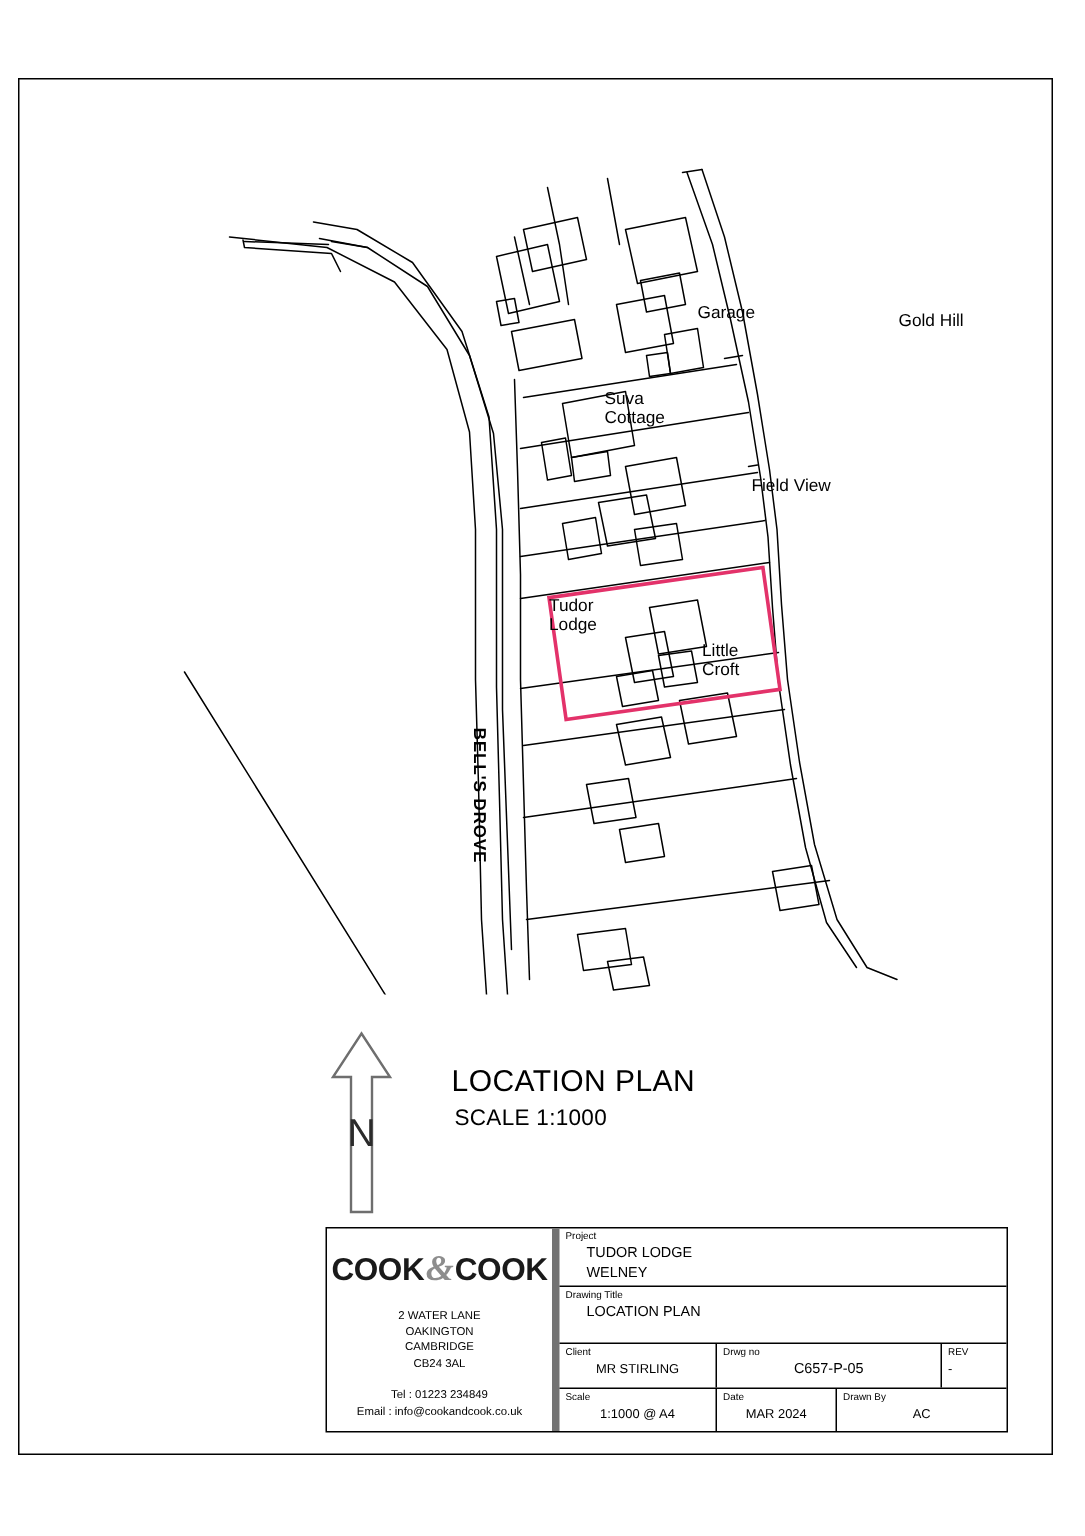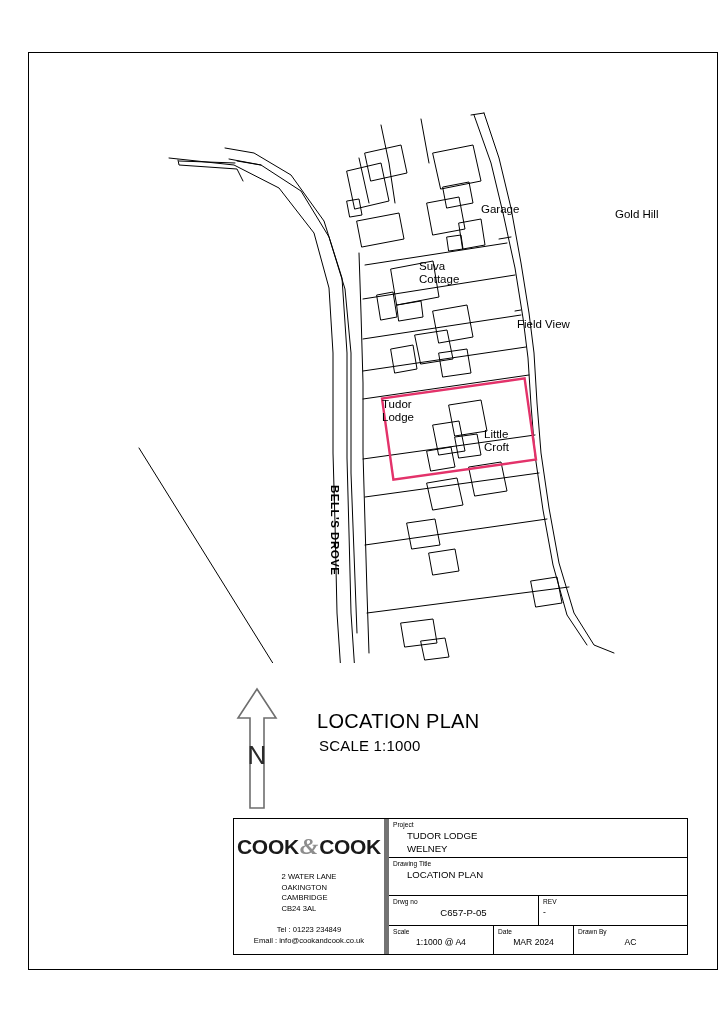--- a/index.html
+++ b/index.html
@@ -10,21 +10,21 @@
   body {
     width: 723px;
     height: 1024px;
     font-family: "Liberation Sans", sans-serif;
     color: #000000;
     position: relative;
     overflow: hidden;
   }
   #sheet {
     position: absolute;
-    left: 28px;
+    left: 12px;
     top: 52px;
     width: 690px;
     height: 918px;
     border: 1px solid #000;
     box-sizing: border-box;
     background: #fff;
   }
   
   #map-area {
     position: absolute;
@@ -123,21 +123,21 @@
   #logo .amp {
     color: #8d8d8d;
     font-family: "Liberation Serif", serif;
     font-style: italic;
     font-size: 24px;
     font-weight: bold;
     padding: 0 1px;
   }
   #addr {
     margin-top: 12px;
-    text-align: left;
+    text-align: center;
     font-size: 7.6px;
     line-height: 10.5px;
     white-space: pre-line;
   }
   #contact {
     margin-top: 11px;
     text-align: center;
     font-size: 7.6px;
     line-height: 10.5px;
     white-space: pre-line;
@@ -318,20 +318,24 @@
       </div>
 
       <div class="tb-row" id="row-title">
         <div class="tb-cell" id="cell-title">
           <span class="tb-key">Drawing Title</span>
           <span class="tb-val">LOCATION PLAN</span>
         </div>
       </div>
 
       <div class="tb-row" id="row-client">
+        <div class="tb-cell" id="cell-client">
+          <span class="tb-key">Client</span>
+          <span class="tb-val small center">MR STIRLING</span>
+        </div>
         <div class="tb-cell" id="cell-drwgno">
           <span class="tb-key">Drwg no</span>
           <span class="tb-val center">C657-P-05</span>
         </div>
         <div class="tb-cell" id="cell-rev">
           <span class="tb-key">REV</span>
           <span class="tb-val small" style="padding-left:0">-</span>
         </div>
       </div>
 

